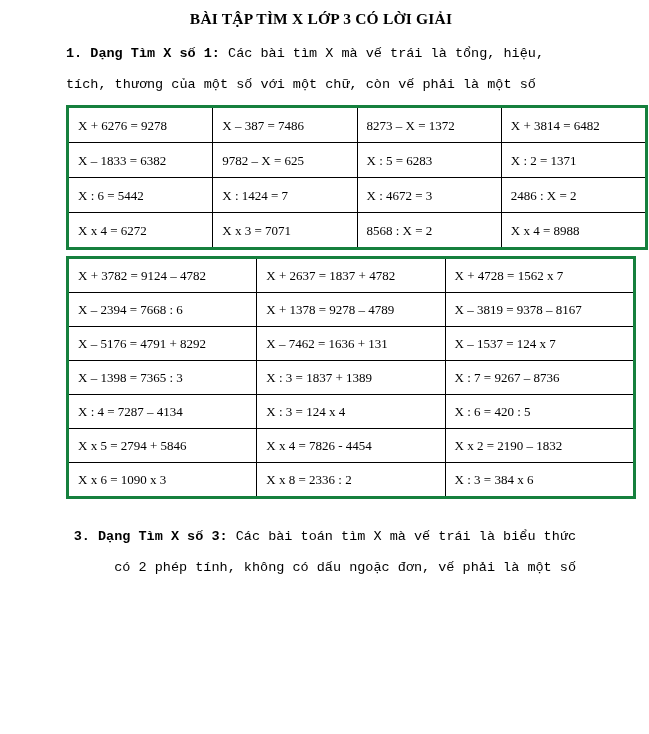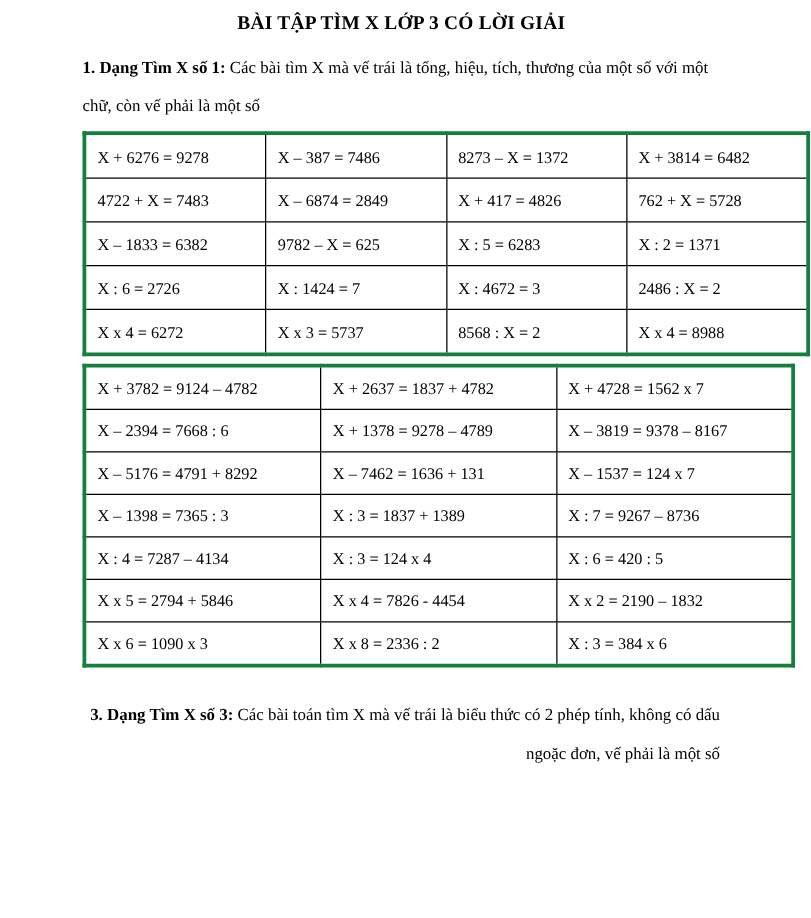--- a/index.html
+++ b/index.html
@@ -35,20 +35,21 @@
     line-height: 1.25;
     white-space: nowrap;
   }
 
   
   .section-head {
     margin: 0;
     font-size: 13.5px;
     line-height: 31px;
     text-align: left;
+    font-family: Liberation Mono, monospace;
   }
   .section-head .lead {
     font-weight: bold;
   }
   .section-head .body-text {
     font-weight: normal;
   }
   .sec1 { margin-top: 10px; }
   .sec2 { margin-top: 7px; }
   .sec3 { margin-top: 22px; text-align: right; }
@@ -96,40 +97,34 @@
 
   <table class="exercise-table" id="table-1">
     <tbody>
       <tr>
         <td>X + 6276 = 9278</td>
         <td>X – 387 = 7486</td>
         <td>8273 – X = 1372</td>
         <td>X + 3814 = 6482</td>
       </tr>
       <tr>
-        <td>4722 + X = 7483</td>
-        <td>X – 6874 = 2849</td>
-        <td>X + 417 = 4826</td>
-        <td>762 + X = 5728</td>
-      </tr>
-      <tr>
         <td>X – 1833 = 6382</td>
         <td>9782 – X = 625</td>
         <td>X : 5 = 6283</td>
         <td>X : 2 = 1371</td>
       </tr>
       <tr>
-        <td>X : 6 = 2726</td>
+        <td>X : 6 = 5442</td>
         <td>X : 1424 = 7</td>
         <td>X : 4672 = 3</td>
         <td>2486 : X = 2</td>
       </tr>
       <tr>
         <td>X x 4 = 6272</td>
-        <td>X x 3 = 5737</td>
+        <td>X x 3 = 7071</td>
         <td>8568 : X = 2</td>
         <td>X x 4 = 8988</td>
       </tr>
     </tbody>
   </table>
 
 
   <table class="exercise-table" id="table-2">
     <tbody>
       <tr>

